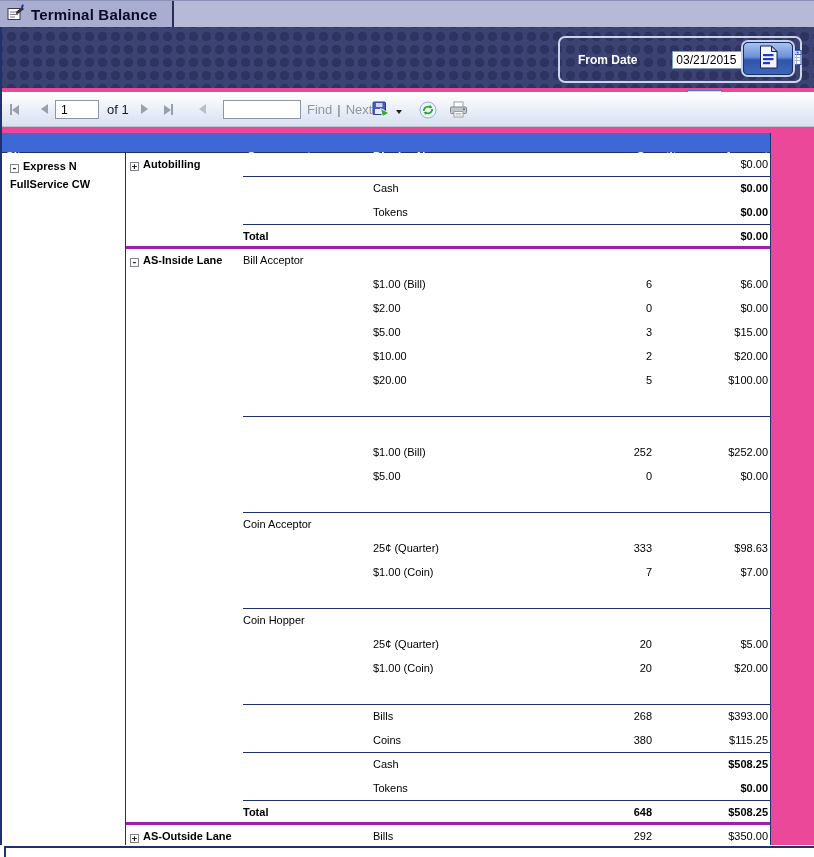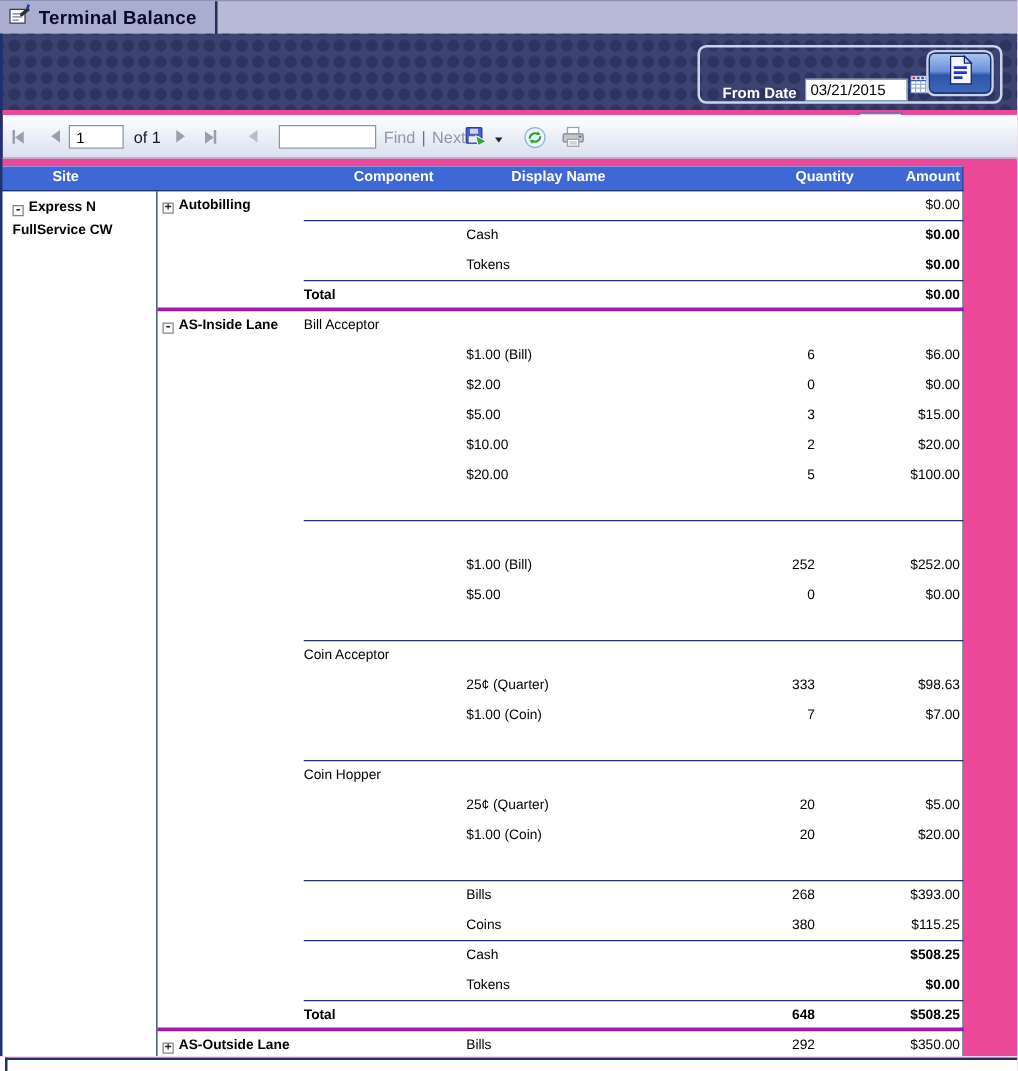--- a/index.html
+++ b/index.html
@@ -13,21 +13,21 @@
                border-right:2px solid #2c2c5a; display:flex; align-items:center; padding-left:7px; }
   .title-text { font-size:15px; font-weight:bold; color:#0b0b28; margin-left:6px; letter-spacing:.2px; }
 
   
   .band { position:absolute; top:27px; left:0; right:0; height:61px;
           background-color:#3c4271;
           background-image:radial-gradient(circle, #2e3460 4.5px, rgba(0,0,0,0) 5px);
           background-size:13px 13px; background-position:3px 3px;
           border-left:2px solid #20316f; }
   .param-box { position:absolute; left:556px; top:9px; width:244px; height:47px;
-               border:2px solid #ccd4ea; border-radius:7px; display:flex; align-items:flex-end; }
+               border:2px solid #ccd4ea; border-radius:7px; display:flex; align-items:center;gap:28px; }
   .param-label { color:#fff; font-weight:bold; font-size:12px; margin-left:18px; white-space:nowrap; }
   .date-input { width:82px; height:18px; margin-left:7px; border:1px solid #7f9db9; font:12px "Liberation Sans",sans-serif; padding:1px 3px; background:#fff; color:#000; }
   .cal-icon { margin-left:2px; cursor:pointer; }
   .run-btn { position:absolute; right:7px; top:4px; width:50px; height:33px; border-radius:5px;
              background:linear-gradient(180deg,#a9c3ec 0%,#6a90da 45%,#2f55a8 55%,#3d66ba 100%);
              border:1px solid #16306e; box-shadow:0 0 0 2px #c7d1e9; display:flex; align-items:center; justify-content:center; cursor:pointer; }
 
   
   .handle { position:absolute; top:90px; left:687px; width:35px; height:10px;
             background:linear-gradient(#cfe0f8,#7aa0e0); border:1px solid #5478bd; border-radius:0 0 3px 3px;
@@ -46,21 +46,21 @@
   .page-input { position:absolute; left:53px; top:8px; width:44px; height:19px; border:1px solid #8a95a8; font:12px "Liberation Sans",sans-serif; padding:1px 5px; color:#000; }
   .of-label { position:absolute; left:105px; top:10px; font-size:13px; color:#14182a; }
   .search-input { position:absolute; left:221px; top:8px; width:78px; height:19px; border:1px solid #8a95a8; font:12px "Liberation Sans",sans-serif; padding:1px 4px; }
   .findnext { position:absolute; left:305px; top:10px; font-size:13px; color:#9097a1; }
   .findnext .sep { color:#6a6f78; padding:0 5px; }
   .caret-down { width:0; height:0; border-left:3.5px solid transparent; border-right:3.5px solid transparent; border-top:4px solid #222; }
 
   
   .report { position:absolute; top:133px; left:0; width:771px; height:712px; overflow:hidden; background:#fff; }
   .thead { position:relative; height:20px; background:#3d68d6; border-bottom:1px solid #20316f; }
-  .thead .h { position:absolute; top:3px; color:#fff; font-weight:bold; font-size:11.5px;margin-left:36px; }
+  .thead .h { position:absolute; top:17px; color:#fff; font-weight:bold; font-size:11.5px; }
   .h-site { left:6px; } .h-comp { left:247px; } .h-disp { left:373px;text-align:right; }
   .h-qty { right:88px; } .h-amt { right:3px; }
 
   .tbody { position:relative; margin-left:126px; width:645px; }
   .row { display:flex; height:24px; font-size:11px; color:#000; }
   .row.lg { border-bottom:3px solid #a21caf; height:24px; }
   .cg { width:117px; padding:5px 0 0 4px; font-weight:bold; white-space:nowrap; }
   .rest { flex:1; display:flex; }
   .rest.lr { border-bottom:1px solid #20316f; }
   .cc { width:130px; padding:5px 0 0 0; }

